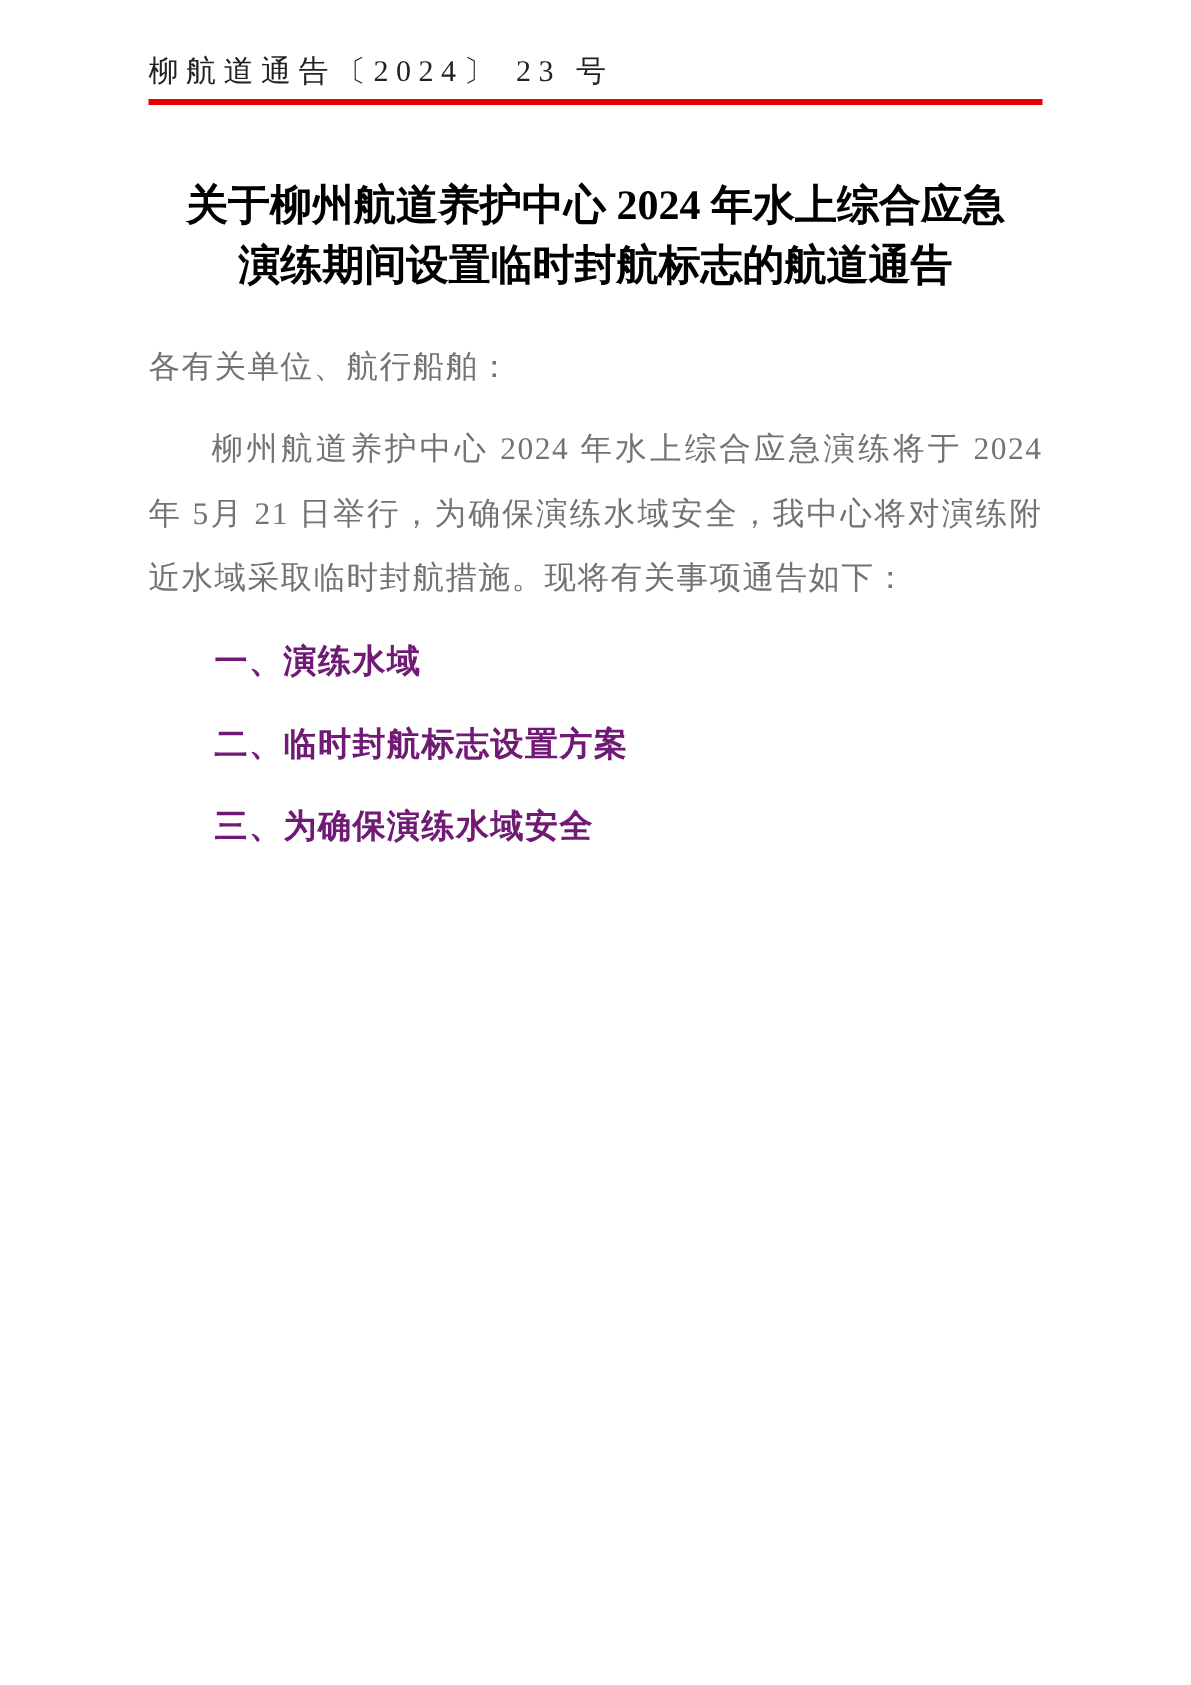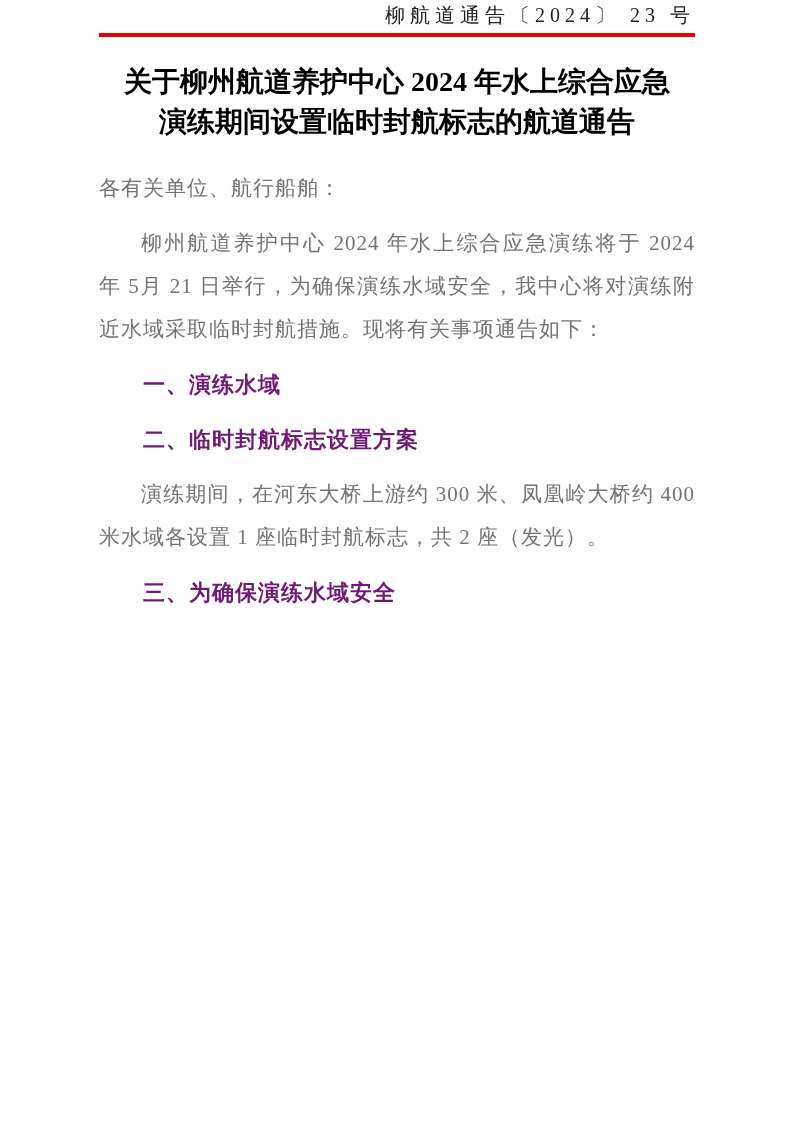--- a/index.html
+++ b/index.html
@@ -35,39 +35,39 @@
     letter-spacing: 0px;
     white-space: nowrap;
   }
   .org-title .line2 {
     display: block;
     letter-spacing: 16px;
     padding-left: 16px; 
   }
 
   .doc-number {
-    margin-top: 0;
-    text-align: right;
+    margin-top: 33px;
+    text-align: left;
     font-size: 20px;
     line-height: 30px;
     letter-spacing: 5px;
     color: #222222;
     white-space: nowrap;
   }
 
   .red-rule {
     margin-top: 3px;
     height: 4px;
     width: 100%;
     background: #e60000;
   }
 
   
   .notice-title {
-    margin-top: 25px;
+    margin-top: 48px;
     text-align: center;
     font-size: 28px;
     line-height: 40px;
     font-weight: bold;
     color: #000000;
   }
 
   
   .body-text {
     font-size: 21px;
@@ -119,19 +119,18 @@
 
     <p class="body-text salutation">各有关单位、航行船舶：</p>
 
     <p class="body-text para">柳州航道养护中心 2024 年水上综合应急演练将于 2024 年 5月 21 日举行，为确保演练水域安全，我中心将对演练附近水域采取临时封航措施。现将有关事项通告如下：</p>
 
     <h3 class="section-heading">一、演练水域</h3>
 
 
     <h3 class="section-heading">二、临时封航标志设置方案</h3>
 
-    <p class="body-text para">演练期间，在河东大桥上游约 300 米、凤凰岭大桥约 400 米水域各设置 1 座临时封航标志，共 2 座（发光）。</p>
 
     <h3 class="section-heading">三、为确保演练水域安全</h3>
 
   </main>
 
 </div>
 
 </body></html>

